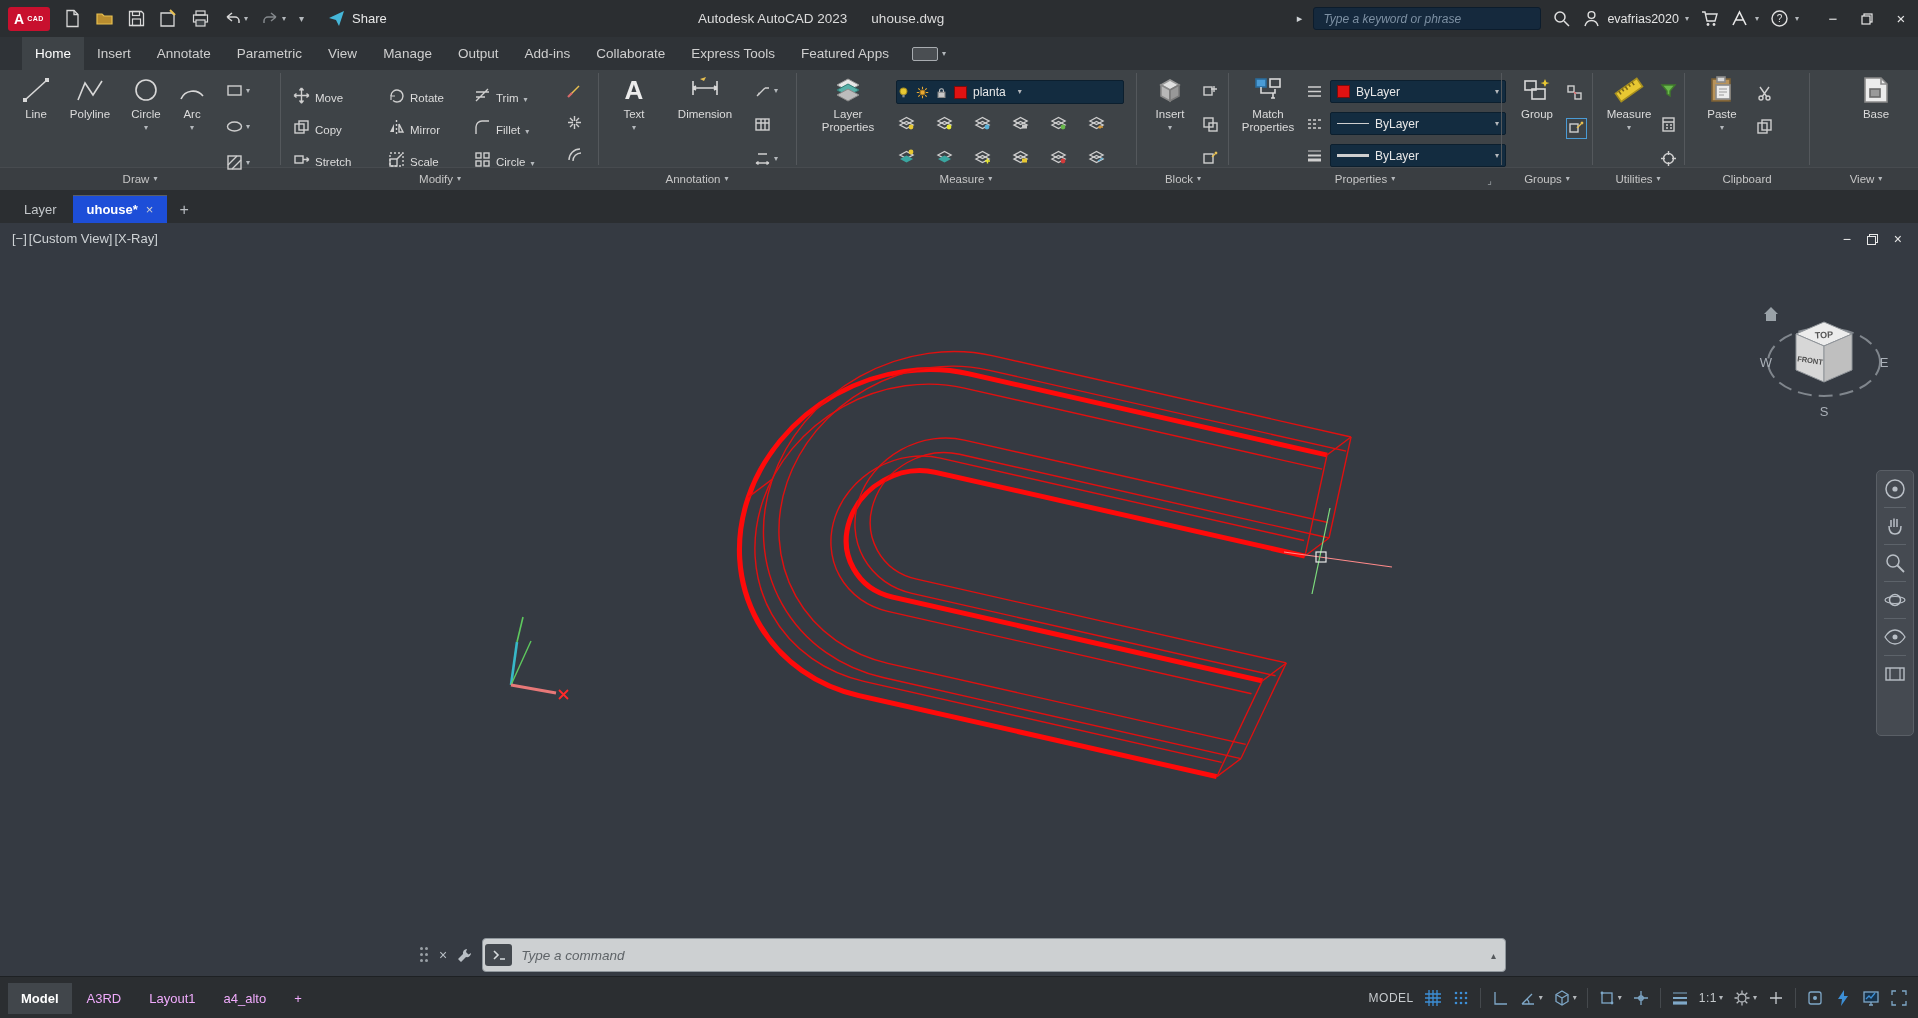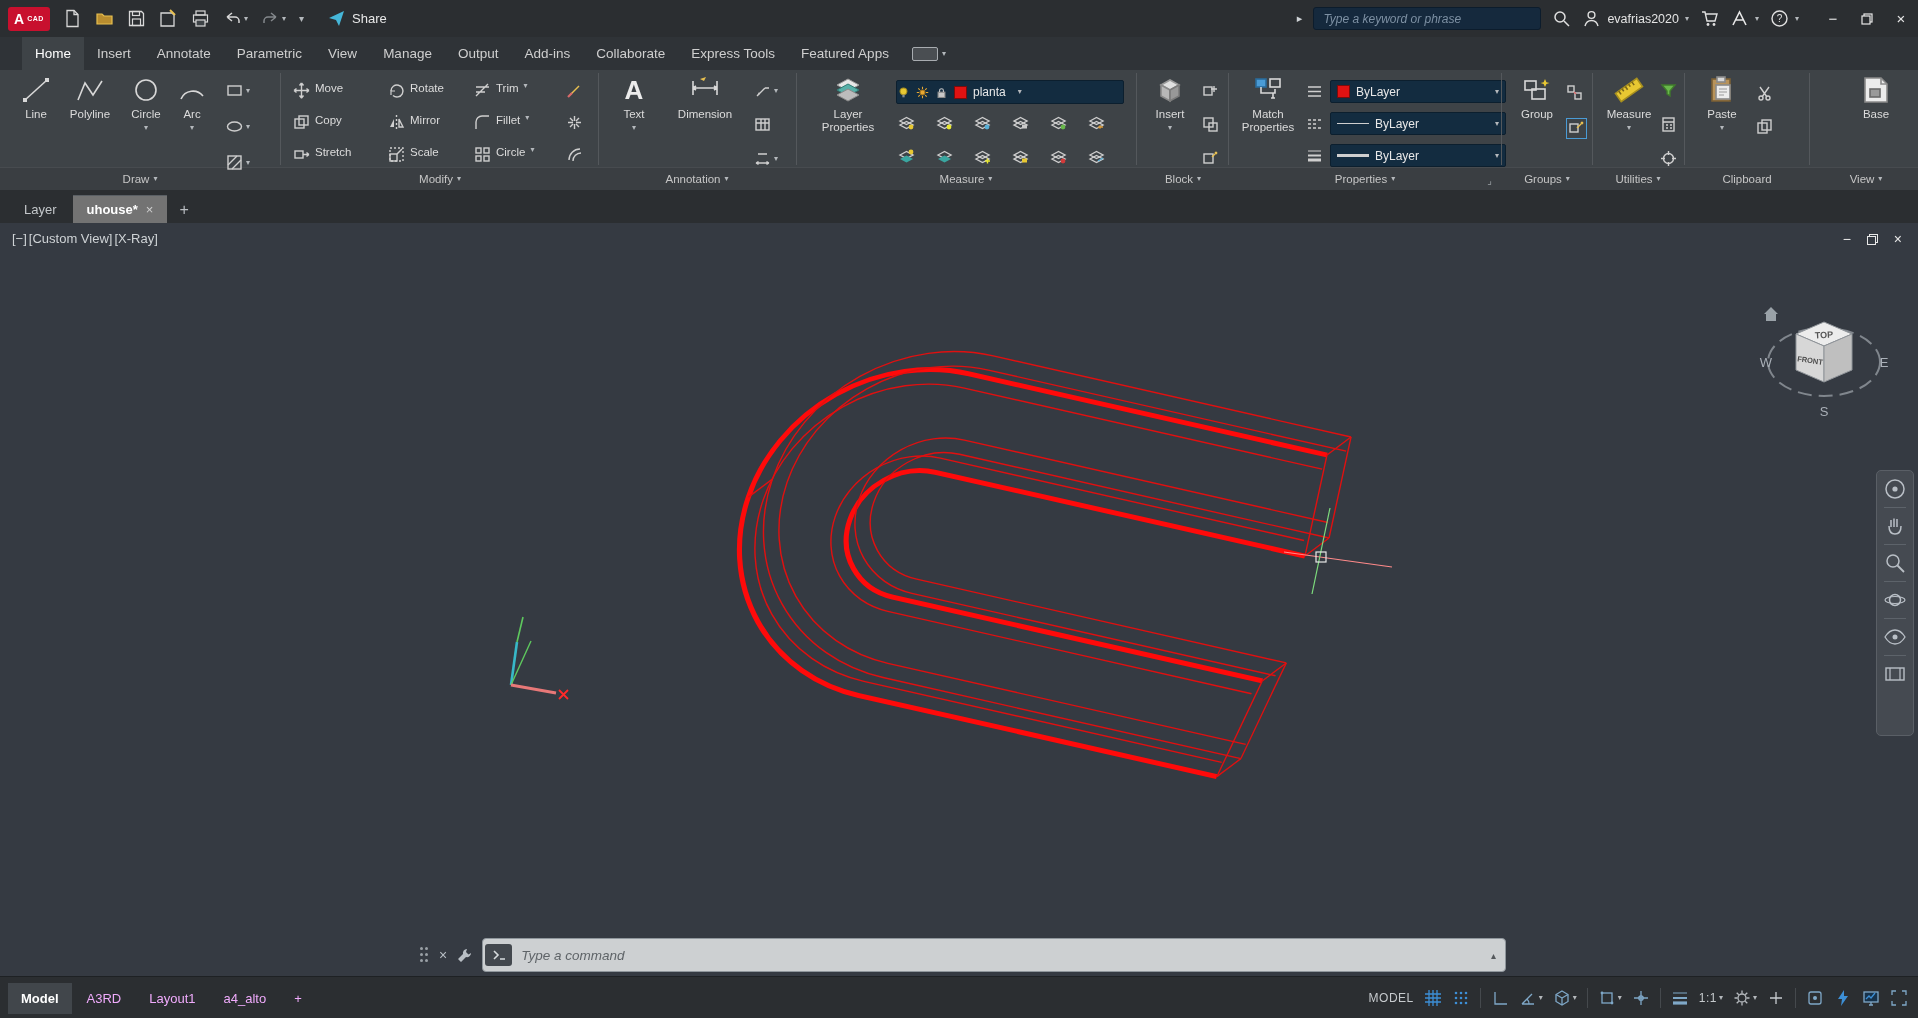--- a/index.html
+++ b/index.html
@@ -31,33 +31,33 @@
   .rtab.active{background:#3e4347;color:#ffffff;margin-left:16px;}
   .rib-opt{display:flex;align-items:center;gap:4px;margin-left:10px;}
   .rib-opt .box{width:24px;height:12px;border:1px solid #a8acb0;border-radius:2px;background:#4a4e52;}
   
   .ribbon{position:absolute;left:0;top:70px;width:100%;height:120px;background:#3e4347;}
   .label-strip{position:absolute;left:0;right:0;bottom:0;height:22px;background:#3a3e42;border-top:1px solid #474b4f;}
   .p-label{position:absolute;bottom:0;height:22px;display:flex;align-items:center;gap:4px;font-size:11.5px;color:#c6c6c6;transform:translateX(-50%);cursor:pointer;}
   .rib-sep{position:absolute;top:3px;height:92px;width:1px;background:#54585c;}
   .big-btn{position:absolute;top:5px;display:flex;flex-direction:column;align-items:center;gap:3px;color:#dcdcdc;font-size:11.5px;line-height:1.15;text-align:center;cursor:pointer;}
   .bi{width:30px;height:30px;stroke:#d8d8d8;fill:none;stroke-width:1.6;}
-  .m-item{position:absolute;display:flex;align-items:flex-start;gap:5px;height:22px;font-size:11.5px;color:#dcdcdc;cursor:pointer;}
+  .m-item{position:absolute;display:flex;align-items:flex-end;gap:5px;height:22px;font-size:11.5px;color:#dcdcdc;cursor:pointer;}
   .mi{width:17px;height:17px;stroke:#cfcfcf;fill:none;stroke-width:1.4;flex:none;}
   .mini-btn{position:absolute;display:flex;align-items:center;gap:3px;cursor:pointer;}
   .ac-field{position:absolute;width:162px;height:21px;background:#132c40;border:1px solid #0c1f2e;border-radius:2px;display:flex;align-items:center;gap:6px;padding:0 6px;font-size:12px;color:#e8e8e8;cursor:pointer;}
   .ac-field .sp{flex:1;}
   .sw{width:11px;height:11px;background:#e01212;border:1px solid #7a0c0c;flex:none;}
   .lt{width:32px;border-top:1.5px solid #cfcfcf;flex:none;}
   .lw{width:32px;border-top:3px solid #cfcfcf;flex:none;}
   .layer-combo{position:absolute;left:896px;top:10px;width:226px;height:22px;background:#132c40;border:1px solid #0c1f2e;border-radius:2px;display:flex;align-items:center;gap:6px;padding:0 0;font-size:12px;color:#e8e8e8;cursor:pointer;}
   
   .filetabs{position:absolute;left:0;top:190px;width:100%;height:33px;background:#2b2e31;display:flex;align-items:flex-end;padding-left:10px;gap:2px;}
   .ftab{height:27px;display:flex;align-items:center;gap:8px;padding:0 14px;font-size:13px;color:#c3c7ca;cursor:pointer;}
-  .ftab.active{background:#737373;color:#ffffff;font-weight:bold;border-top:1px solid #5a5f64;}
+  .ftab.active{background:#1d4ed8;color:#ffffff;font-weight:bold;border-top:1px solid #5a5f64;}
   .ftab .x{font-weight:normal;color:#d0d0d0;font-size:13px;}
   .ftab-plus{height:27px;display:flex;align-items:center;padding:0 10px;color:#b9bdc1;font-size:16px;cursor:pointer;}
   
   .canvas{position:absolute;left:0;top:223px;width:100%;height:753px;background:#353a42;}
   .overlay{position:absolute;left:0;top:0;width:1918px;height:1018px;pointer-events:none;}
   .vp-controls{position:absolute;left:12px;top:231px;display:flex;gap:2px;font-size:13px;color:#cfd3d6;}
   .vp-controls span{cursor:pointer;}
   .vpbtns{position:absolute;right:16px;top:231px;display:flex;gap:16px;align-items:center;color:#e8e8e8;font-size:14px;}
   .vpbtns span{cursor:pointer;}
   .viewcube{position:absolute;left:1756px;top:288px;width:138px;height:150px;}
@@ -131,20 +131,24 @@
       </div>
       <span class="caret" style="font-size:10px">▾</span>
       <div class="share-btn">
         <svg class="qicon" viewBox="0 0 19 19">
           <polygon points="2,9 17,2 12,17 9,11" fill="#45b6d8" stroke="none"></polygon>
         </svg>
         <span>Share</span>
       </div>
     </div>
 
+    <div class="win-title">
+      <span>Autodesk AutoCAD 2023</span>
+      <span class="doc">uhouse.dwg</span>
+    </div>
 
     <div class="tb-right">
       <span style="color:#cfd3d6;font-size:11px">▸</span>
       <div class="search-box">
         <input type="text" placeholder="Type a keyword or phrase" style="">
       </div>
       <svg class="qicon" viewBox="0 0 19 19">
         <circle cx="8" cy="8" r="5" stroke="#e0e0e0" fill="none" stroke-width="1.5"></circle>
         <path d="M12 12 L17 17" stroke="#e0e0e0" stroke-width="1.5"></path>
       </svg>

